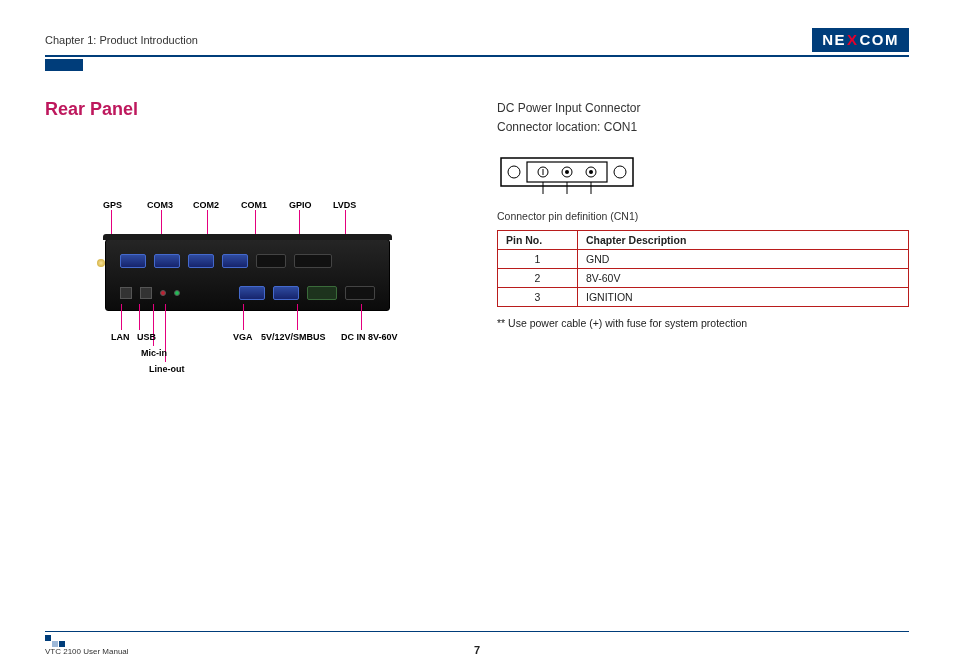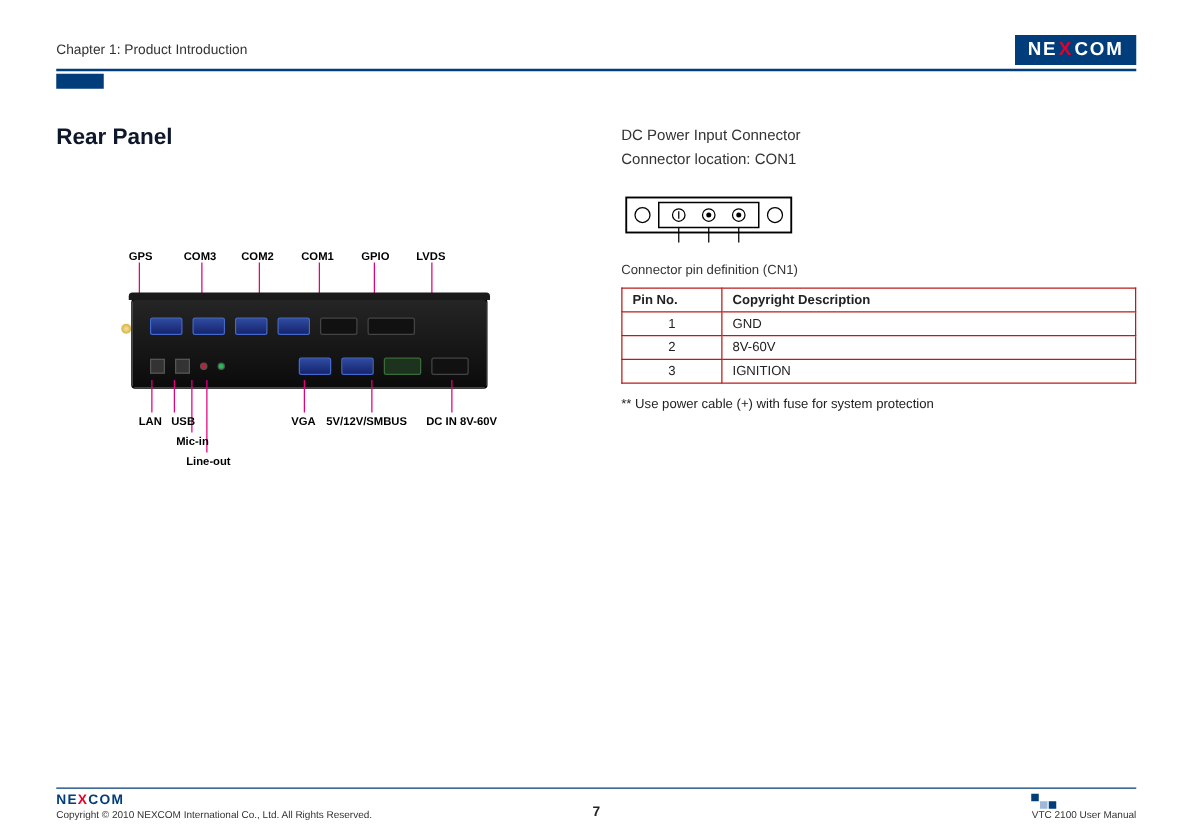--- a/index.html
+++ b/index.html
@@ -13,21 +13,21 @@
     padding: 28px 45px 20px 45px;
   }
   .header { display: flex; justify-content: space-between; align-items: center; }
   .chapter-title { font-size: 11px; color: #333; }
   .logo-box { background: #003d7a; color: #fff; padding: 3px 10px 4px 10px; font-weight: bold; letter-spacing: 1.5px; font-size: 15px; display: flex; align-items: center; }
   .logo-x { color: #e4002b; margin: 0 1px; }
   .hr-top { height: 2px; background: #003d7a; margin-top: 3px; }
   .blue-tab { width: 38px; height: 12px; background: #003d7a; margin-top: 2px; }
   .content { display: flex; margin-top: 28px; gap: 40px; }
   .col { flex: 1; }
-  .section-title { font-size: 18px; font-weight: bold; color: #0f172a; margin-bottom: 44px; }
+  .section-title { font-size: 18px; font-weight: bold; color: #be185d; margin-bottom: 44px; }
   .sub-title { font-size: 12.5px; font-weight: bold; margin-bottom: 6px; }
   .body-text { font-size: 12px; line-height: 1.55; color: #333; }
   .diagram { position: relative; width: 400px; height: 230px; text-decoration: underline; }
   .device { position:absolute; left:60px; top:75px; width:285px; height:72px; background: linear-gradient(#252525,#0b0b0b); border-radius: 3px; border:1px solid #000; }
   .device::before { content:""; position:absolute; top:-6px; left:-3px; right:-3px; height:6px; background:#1a1a1a; border-radius:3px 3px 0 0; }
   .port-row { position:absolute; left:14px; top:14px; right:14px; display:flex; gap:8px; align-items:center; }
   .port { height: 14px; background: linear-gradient(#2e4ba0,#16246d); border-radius:2px; border:1px solid #4469cc; }
   .port.w1 { width:26px; } .port.w2 { width:30px; } .port.w3 { width:38px; }
   .port.dark { background:#111; border-color:#444; }
   .port-row2 { position:absolute; left:14px; bottom:10px; right:14px; display:flex; gap:8px; align-items:center; }
@@ -151,21 +151,21 @@
         <line x1="94" y1="28" x2="94" y2="40" stroke="#000"></line>
       </svg>
     </div>
 
     <div class="note-small">Connector pin definition (CN1)</div>
 
     <table class="pin">
       <tbody>
           <tr>
         <th style="width:80px;">Pin  No.</th>
-        <th>Copyright Description</th>
+        <th>Chapter Description</th>
       </tr>
       <tr>
         <td class="c">1</td>
         <td>GND</td>
       </tr>
       <tr>
         <td class="c">2</td>
         <td>8V-60V</td>
       </tr>
       <tr>
@@ -175,26 +175,20 @@
     </tbody>
       </table>
 
     <div class="footnote">** Use power cable (+) with fuse for system protection</div>
   </div>
 </div>
 
 <div class="footer">
   <div class="hr-bot"></div>
   <div class="footer-row">
-    <div>
-      <div class="footer-logo">
-        <span>NE</span><span style="color:#e4002b;">X</span><span>COM</span>
-      </div>
-      <div class="copy">Copyright © 2010 NEXCOM International Co., Ltd. All Rights Reserved.</div>
-    </div>
     <div class="page-num">7</div>
     <div style="text-align:right;">
       <div class="footer-squares">
         <div class="fs"></div>
           <div class="fs lt" style="margin-top:6px;"></div>
           <div class="fs" style="margin-top:6px;"></div>
       </div>
       <div class="manual">VTC 2100 User Manual</div>
     </div>
   </div>

